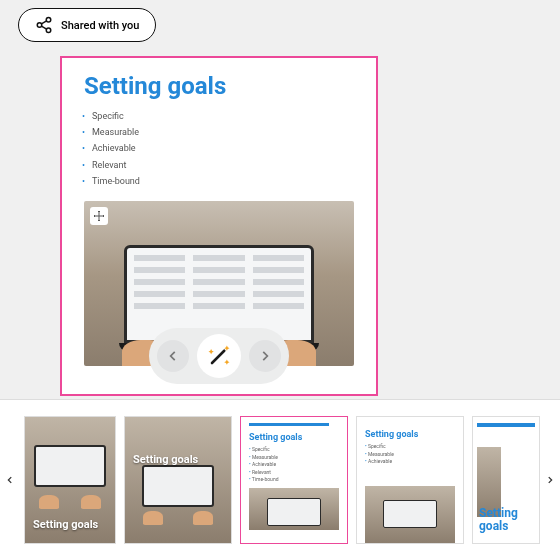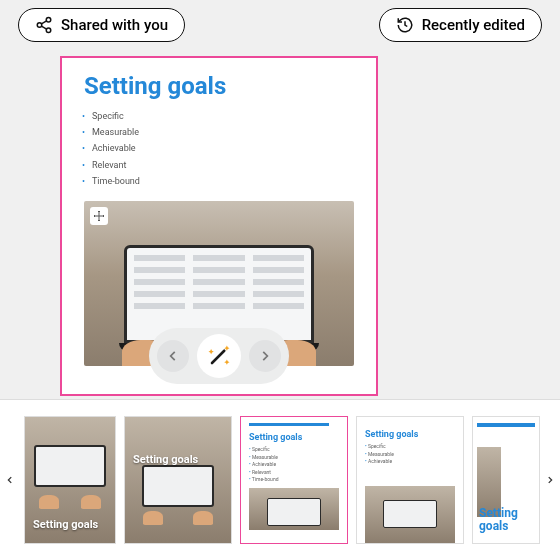--- a/index.html
+++ b/index.html
@@ -1,19 +1,19 @@
 <!DOCTYPE html>
 <html><head>
 <meta charset="utf-8">
 <style>
 * { margin:0; padding:0; box-sizing:border-box; font-family:-apple-system,BlinkMacSystemFont,"Segoe UI",Roboto,sans-serif; }
 body { background:#f0f0f0; width:560px; height:560px; overflow:hidden; position:relative; }
 
 .top-filters { display:flex; justify-content:space-between; padding:8px 18px; gap:12px; }
-.filter-chip { display:flex; align-items:center; gap:8px; background:#fff; border:1.5px solid #111; border-radius:999px; padding:7px 16px; font-size:15px; font-weight:500; cursor:pointer; }
+.filter-chip { display:flex; align-items:center; gap:8px; background:#fff; border:1.5px solid #111; border-radius:999px; padding:7px 16px; font-size:11px; font-weight:500; cursor:pointer; }
 .filter-chip svg { width:18px; height:18px; flex-shrink:0; }
 
 .slide-canvas { position:absolute; left:60px; top:56px; width:318px; height:340px; background:#fff; border:2px solid #ec4899; }
 .slide-title { color:#2488d8; font-size:24px; font-weight:700; padding:14px 22px 8px; }
 .slide-list { list-style:none; padding:0 22px 0 30px; }
 .slide-list li { color:#555; font-size:9px; line-height:1.8; position:relative; }
 .slide-list li::before { content:"•"; color:#2488d8; position:absolute; left:-10px; }
 
 .slide-image { margin:12px 22px 8px; height:165px; background:linear-gradient(180deg,#c8bfb3 0%,#a69784 45%,#8b7d6d 100%); position:relative; border-radius:2px; overflow:hidden; }
 .move-handle { position:absolute; left:6px; top:6px; width:18px; height:18px; background:#fff; border-radius:3px; display:flex; align-items:center; justify-content:center; }
@@ -59,28 +59,20 @@
 <div class="top-filters">
   <div class="filter-chip">
     <svg viewBox="0 0 24 24" fill="none" stroke="#111" stroke-width="2">
         <circle cx="18" cy="5" r="3"></circle>
         <circle cx="6" cy="12" r="3"></circle>
         <circle cx="18" cy="19" r="3"></circle>
         <path d="M8.6 10.6l6.8-4M8.6 13.4l6.8 4"></path>
       </svg>
     <span>Shared with you</span>
   </div>
-  <div class="filter-chip">
-    <svg viewBox="0 0 24 24" fill="none" stroke="#111" stroke-width="2">
-        <path d="M3 12a9 9 0 1 0 3-6.7L3 8"></path>
-        <path d="M3 3v5h5"></path>
-        <path d="M12 7v5l3 2"></path>
-      </svg>
-    <span>Recently edited</span>
-  </div>
 </div>
 
 <div class="slide-canvas">
   <div class="slide-title">Setting goals</div>
   <ul class="slide-list">
     <li>Specific</li>
     <li>Measurable</li>
     <li>Achievable</li>
     <li>Relevant</li>
     <li>Time-bound</li>

